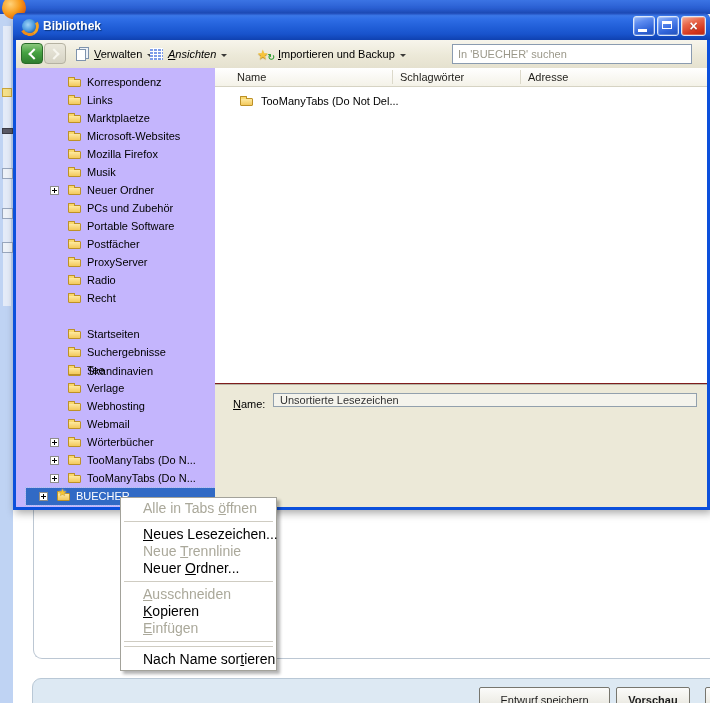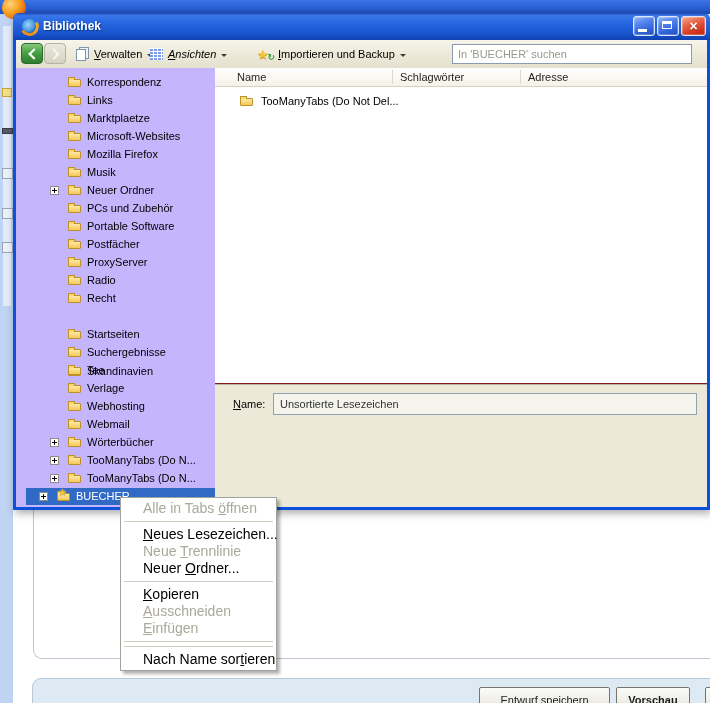--- a/index.html
+++ b/index.html
@@ -108,21 +108,21 @@
   .cols-header{position:absolute;left:0;top:0;right:0;height:19px;box-sizing:border-box;
     background:linear-gradient(180deg,#ffffff 0%,#f4f2e8 100%);border-bottom:1px solid #d6d3c3;}
   .col-label{position:absolute;top:3px;font-size:11px;color:#201f1b;white-space:nowrap;}
   .col-sep{position:absolute;top:2px;bottom:2px;width:1px;background:#dcd9ca;}
   .list-area{position:absolute;left:0;top:19px;right:0;height:296px;background:#fff;}
   .list-row{position:absolute;left:25px;top:6px;height:17px;cursor:default;}
   .list-row .ico-folder{left:0;}
   .list-row .label{position:absolute;left:21px;top:0;font-size:11px;line-height:16px;color:#000;white-space:nowrap;}
   .detail-panel{position:absolute;left:0;top:316px;right:0;bottom:0;background:#ece9d8;border-top:1px solid #b7b4a4;}
   .name-label{position:absolute;left:18px;top:13px;font-size:11px;color:#000;}
-  .name-input{position:absolute;left:58px;top:8px;width:424px;height:22px;box-sizing:border-box;
+  .name-input{position:absolute;left:58px;top:8px;width:424px;height:14px;box-sizing:border-box;
     border:1px solid #92a0ad;background:#f4f3ec;font-family:inherit;font-size:11px;padding:1px 6px;color:#333;}
 
   
   .context-menu{position:absolute;left:120px;top:497px;width:157px;box-sizing:border-box;background:#fff;
     border:1px solid #a3a29a;box-shadow:3px 3px 3px rgba(0,0,0,.3);padding:2px 0;z-index:60;}
   .menu-item{height:17px;line-height:17px;padding-left:22px;font-size:14px;color:#000;white-space:nowrap;cursor:default;}
   .menu-item.disabled{color:#aaa89a;}
   .menu-sep{height:1px;background:#cfccc2;margin:4px 3px;}
   u{text-decoration:underline;}
 </style>
@@ -381,20 +381,20 @@
     </div>
   </div>
 
   <div class="context-menu" id="ctxMenu">
       <div class="menu-item disabled">Alle in Tabs <u>ö</u>ffnen</div>
       <div class="menu-sep"></div>
       <div class="menu-item"><u>N</u>eues Lesezeichen...</div>
       <div class="menu-item disabled">Neue <u>T</u>rennlinie</div>
       <div class="menu-item">Neuer <u>O</u>rdner...</div>
       <div class="menu-sep"></div>
+      <div class="menu-item disabled"><u>A</u>usschneiden</div>
       <div class="menu-item"><u>K</u>opieren</div>
-      <div class="menu-item disabled"><u>A</u>usschneiden</div>
       <div class="menu-item disabled"><u>E</u>infügen</div>
       <div class="menu-sep"></div>
       <div class="menu-sep"></div>
       <div class="menu-item">Nach Name sor<u>t</u>ieren</div>
     </div>
 </div>
 
 </body></html>

